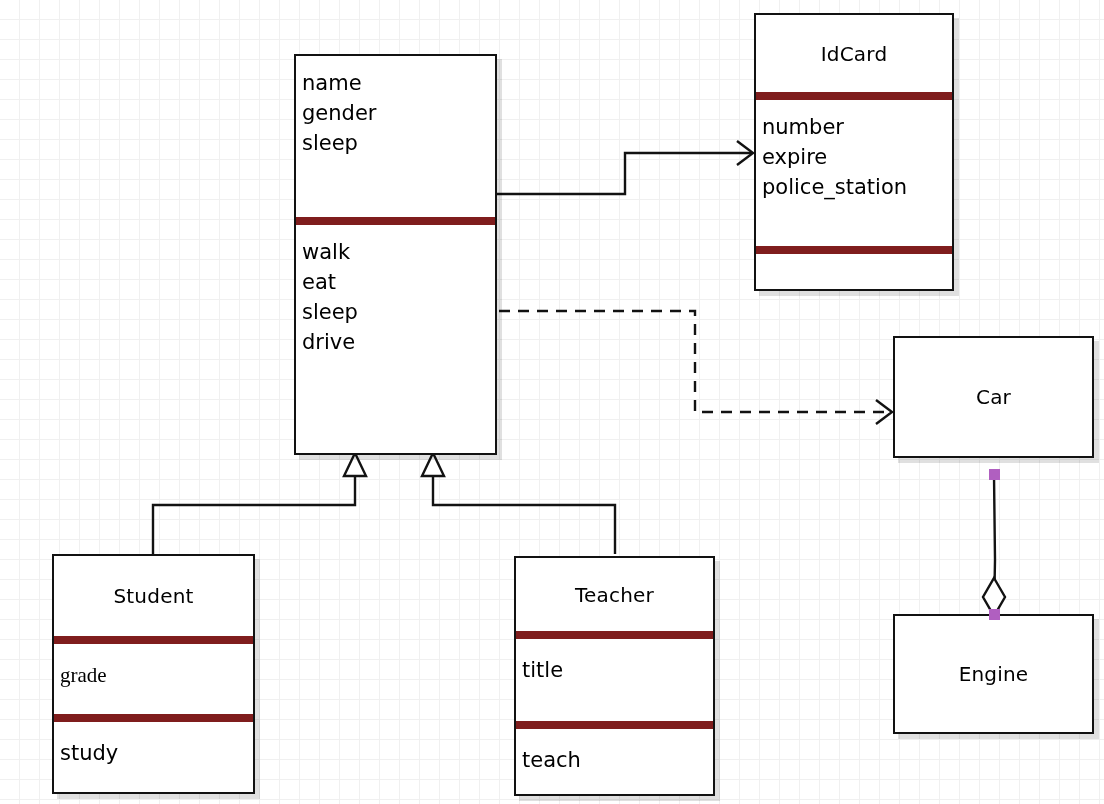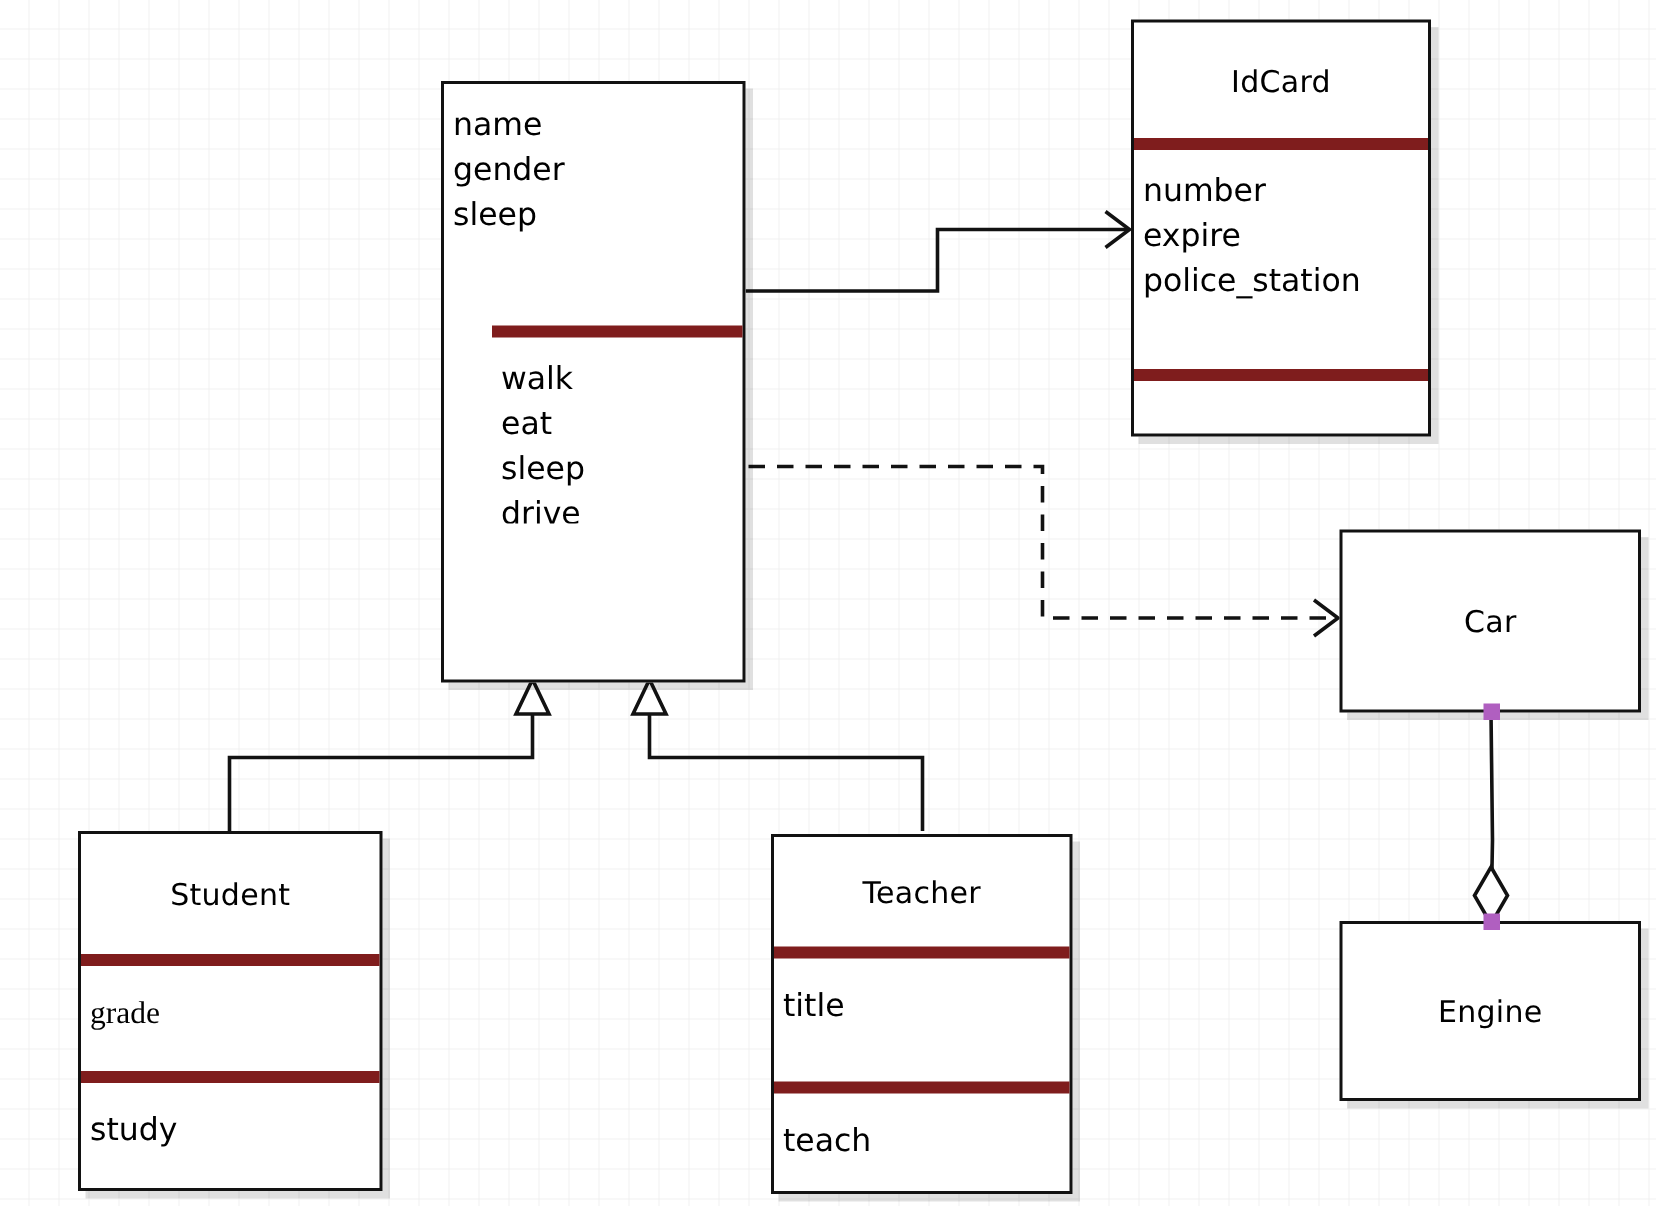--- a/index.html
+++ b/index.html
@@ -106,21 +106,21 @@
       <polygon points="994,578 1005,597 994,616 983,597" fill="#ffffff" stroke="#121212" stroke-width="2.4"></polygon>
     </g>
   </svg>
 
   <div class="uml-class" style="left:294px; top:54px; width:203px; height:401px;">
     <div class="compartment cmp-body" style="height:161px;">
       <div class="member">name</div>
       <div class="member">gender</div>
       <div class="member">sleep</div>
     </div>
-    <div class="compartment cmp-body" style="height:132px;margin-left:32px;">
+    <div class="compartment cmp-body" style="height:132px;">
       <div class="member">walk</div>
       <div class="member">eat</div>
       <div class="member">sleep</div>
       <div class="member">drive</div>
     </div>
   </div>
 
   <div class="uml-class" style="left:754px; top:13px; width:200px; height:278px;">
     <div class="compartment cmp-title" style="height:77px;">
       <span class="class-name">IdCard</span>
@@ -150,21 +150,21 @@
       <span class="class-name">Teacher</span>
     </div>
     <div class="compartment cmp-body" style="height:96px; padding-top:16px;">
       <div class="member">title</div>
     </div>
     <div class="compartment cmp-body" style="height:78px; padding-top:16px;">
       <div class="member">teach</div>
     </div>
   </div>
 
-  <div class="uml-class" style="left:893px; top:353px; width:201px; height:122px;">
+  <div class="uml-class" style="left:893px; top:336px; width:201px; height:122px;">
     <div class="compartment cmp-title" style="height:100%;">
       <span class="class-name">Car</span>
     </div>
   </div>
 
   <div class="uml-class" style="left:893px; top:614px; width:201px; height:120px;">
     <div class="compartment cmp-title" style="height:100%;">
       <span class="class-name">Engine</span>
     </div>
   </div>

